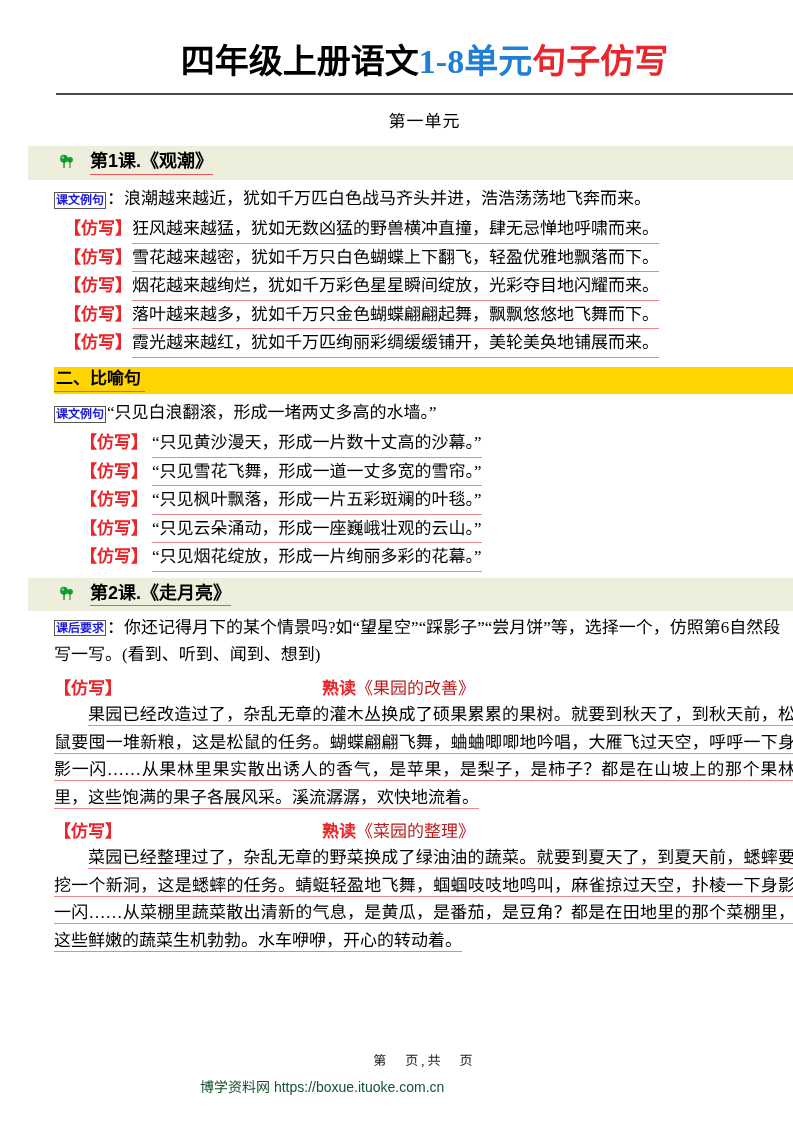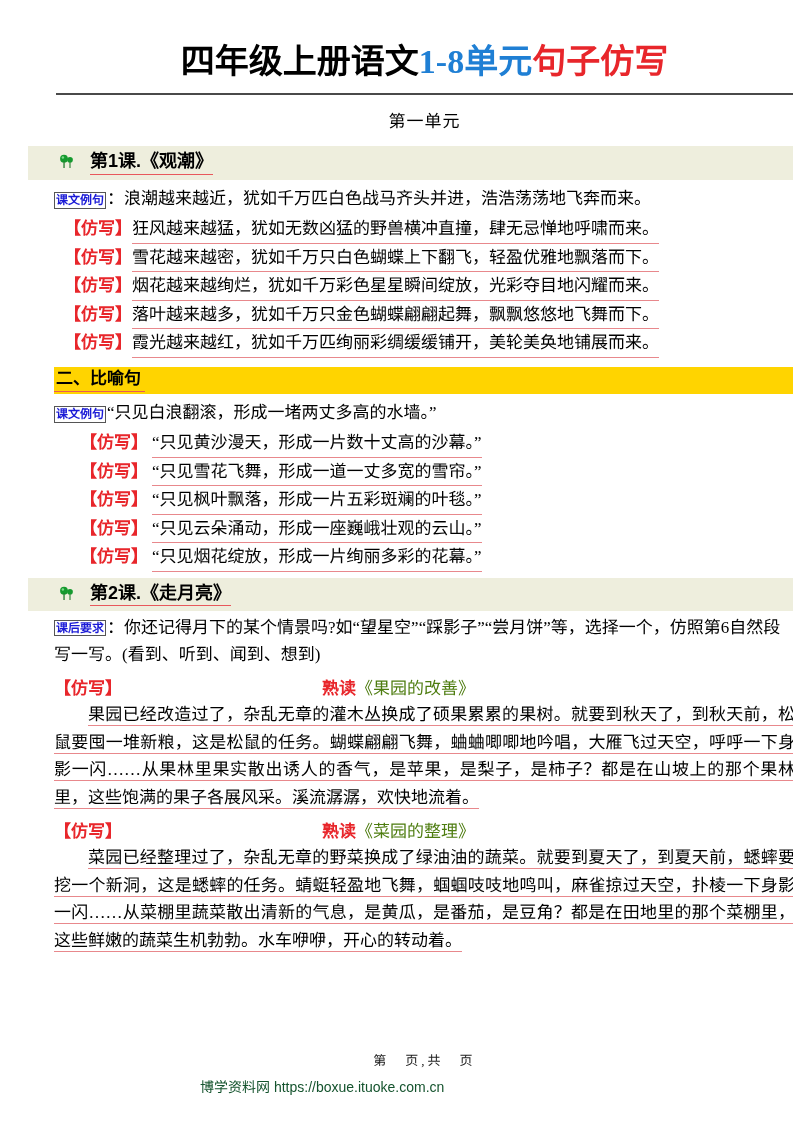--- a/index.html
+++ b/index.html
@@ -161,21 +161,21 @@
     font-size: 17px;
   }
   .passage-head .fang-tag { margin-right: 0; }
   .passage-title {
     flex: 1;
     text-align: center;
     padding-right: 120px;
     white-space: nowrap;
   }
   .passage-title .shudu { color: #e8262b; font-weight: bold; }
-  .passage-title .bookname { color: #4d7c0f; }
+  .passage-title .bookname { color: #b91c1c; }
 
   .passage-body {
     font-size: 17px;
     line-height: 1.62;
     text-indent: 2em;
     text-align: justify;
     margin: 0 0 2px 0;
   }
   .passage-body span.u {
     border-bottom: 1.3px solid #e8888c;

